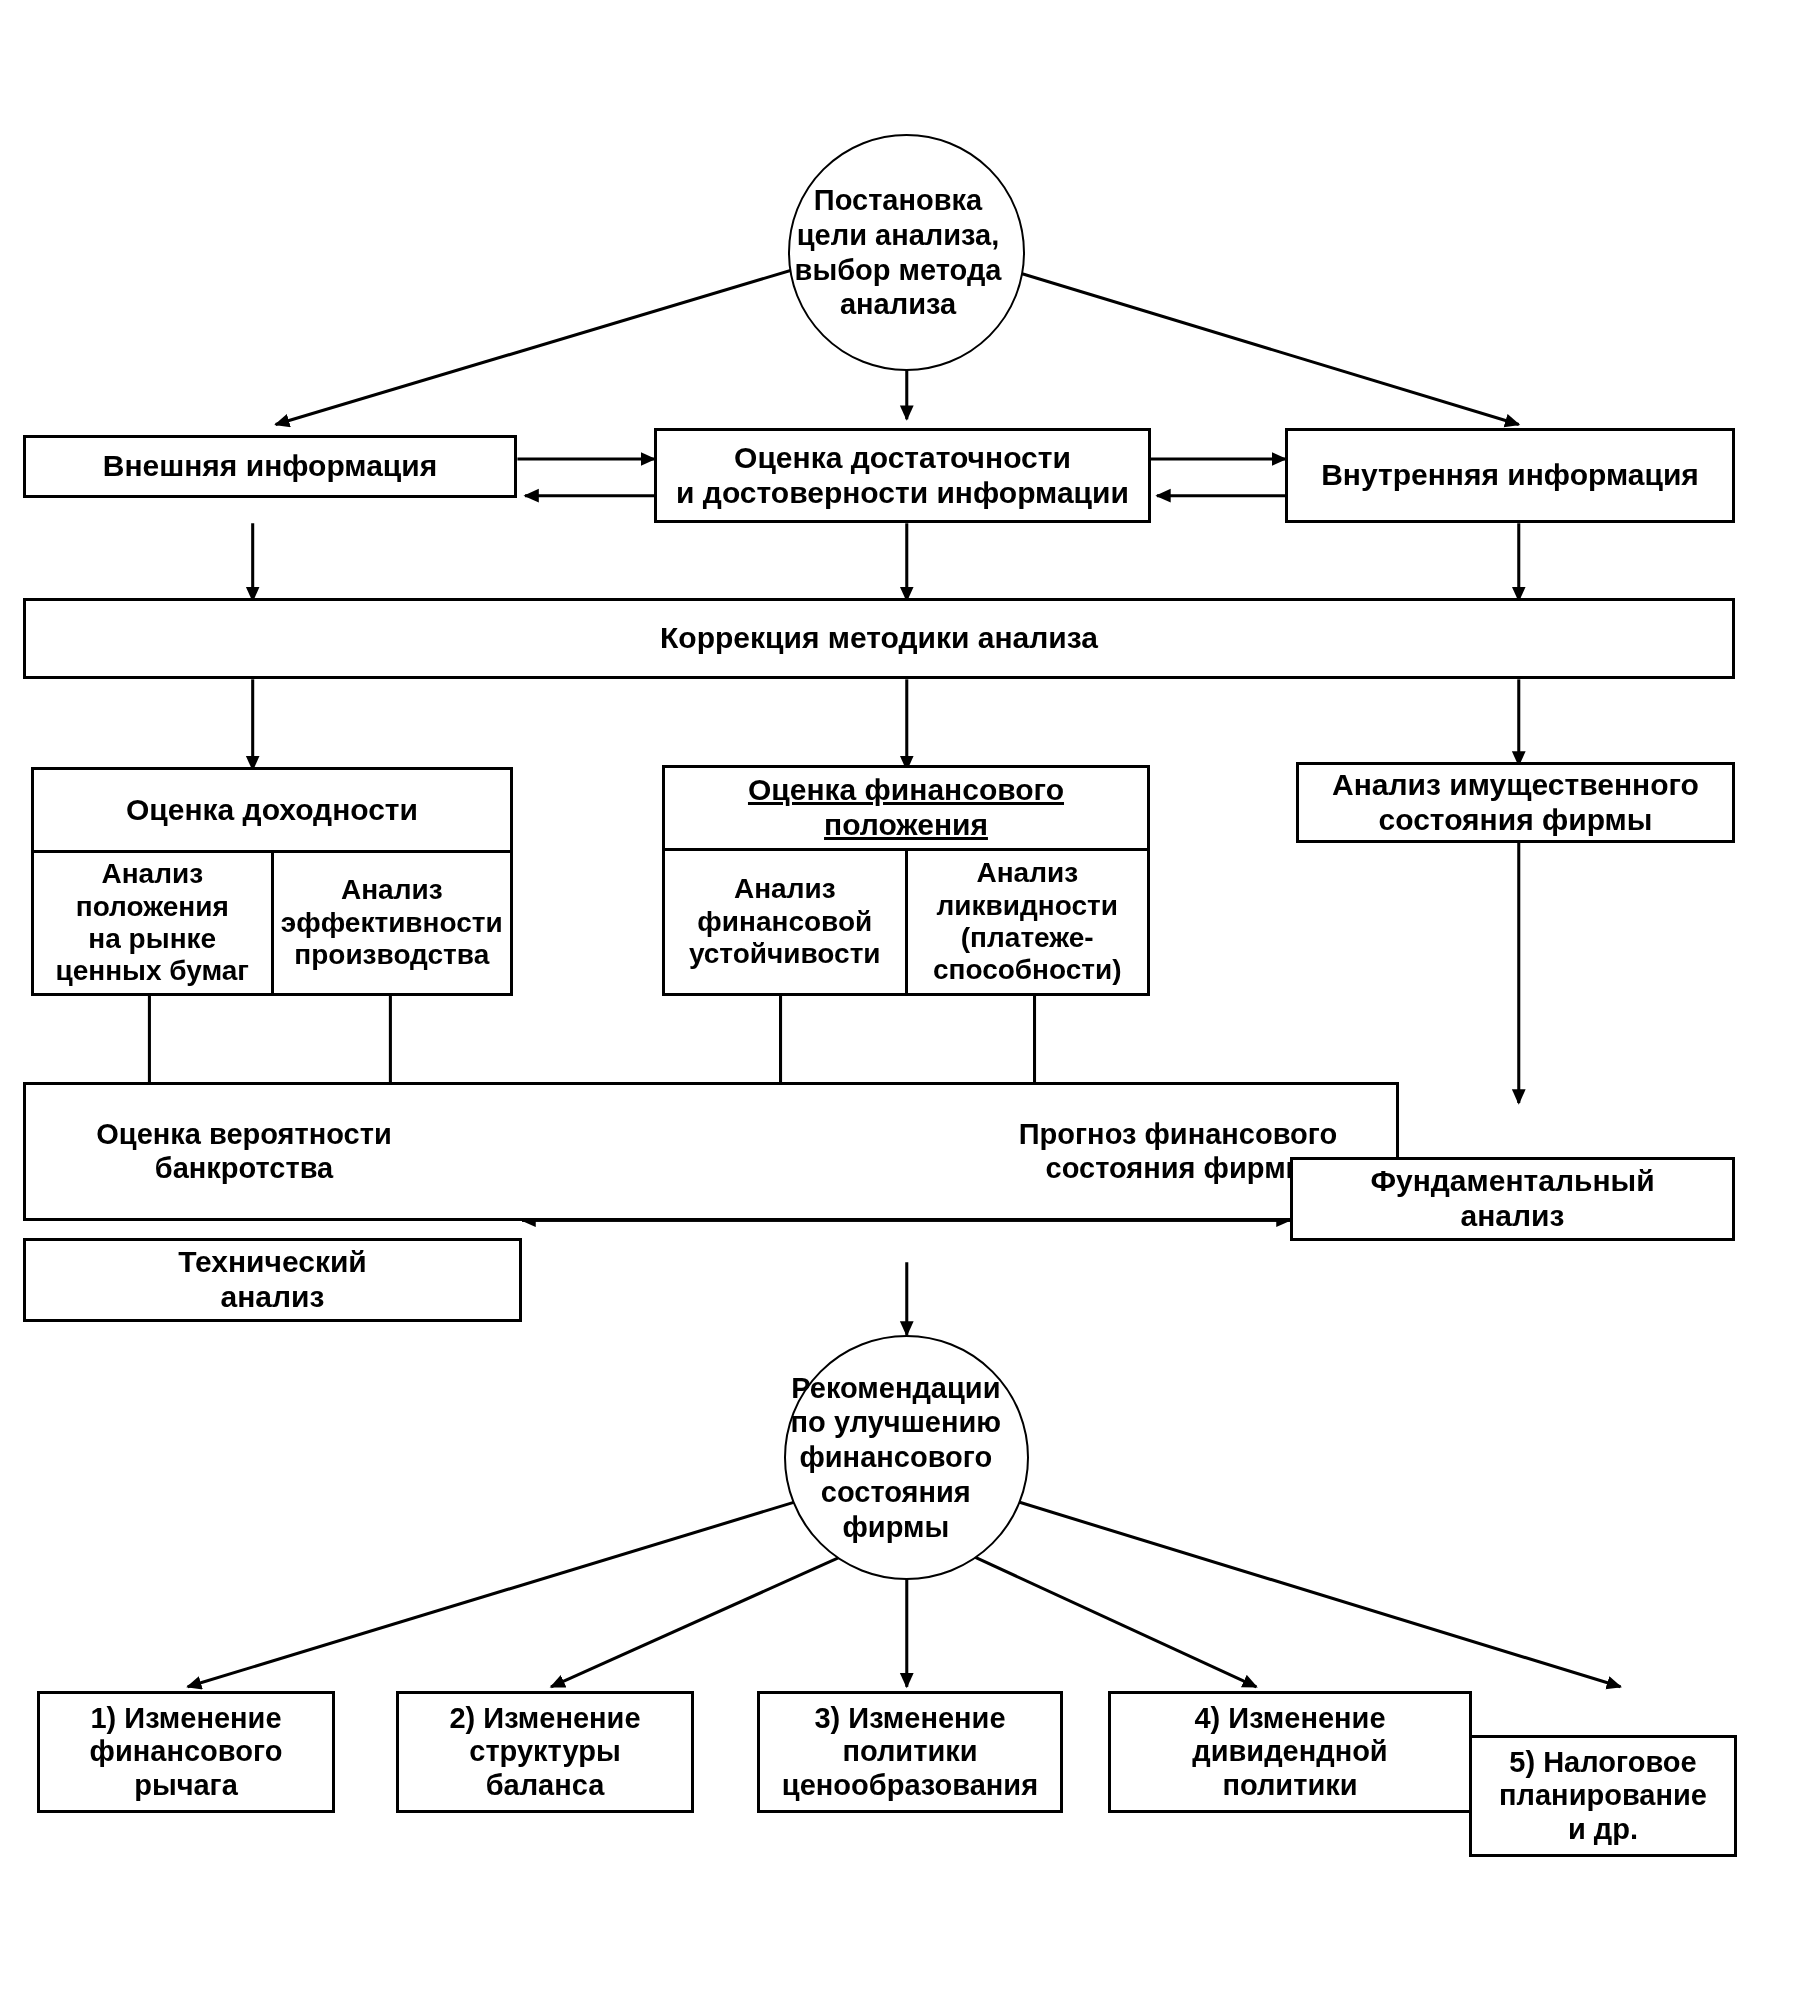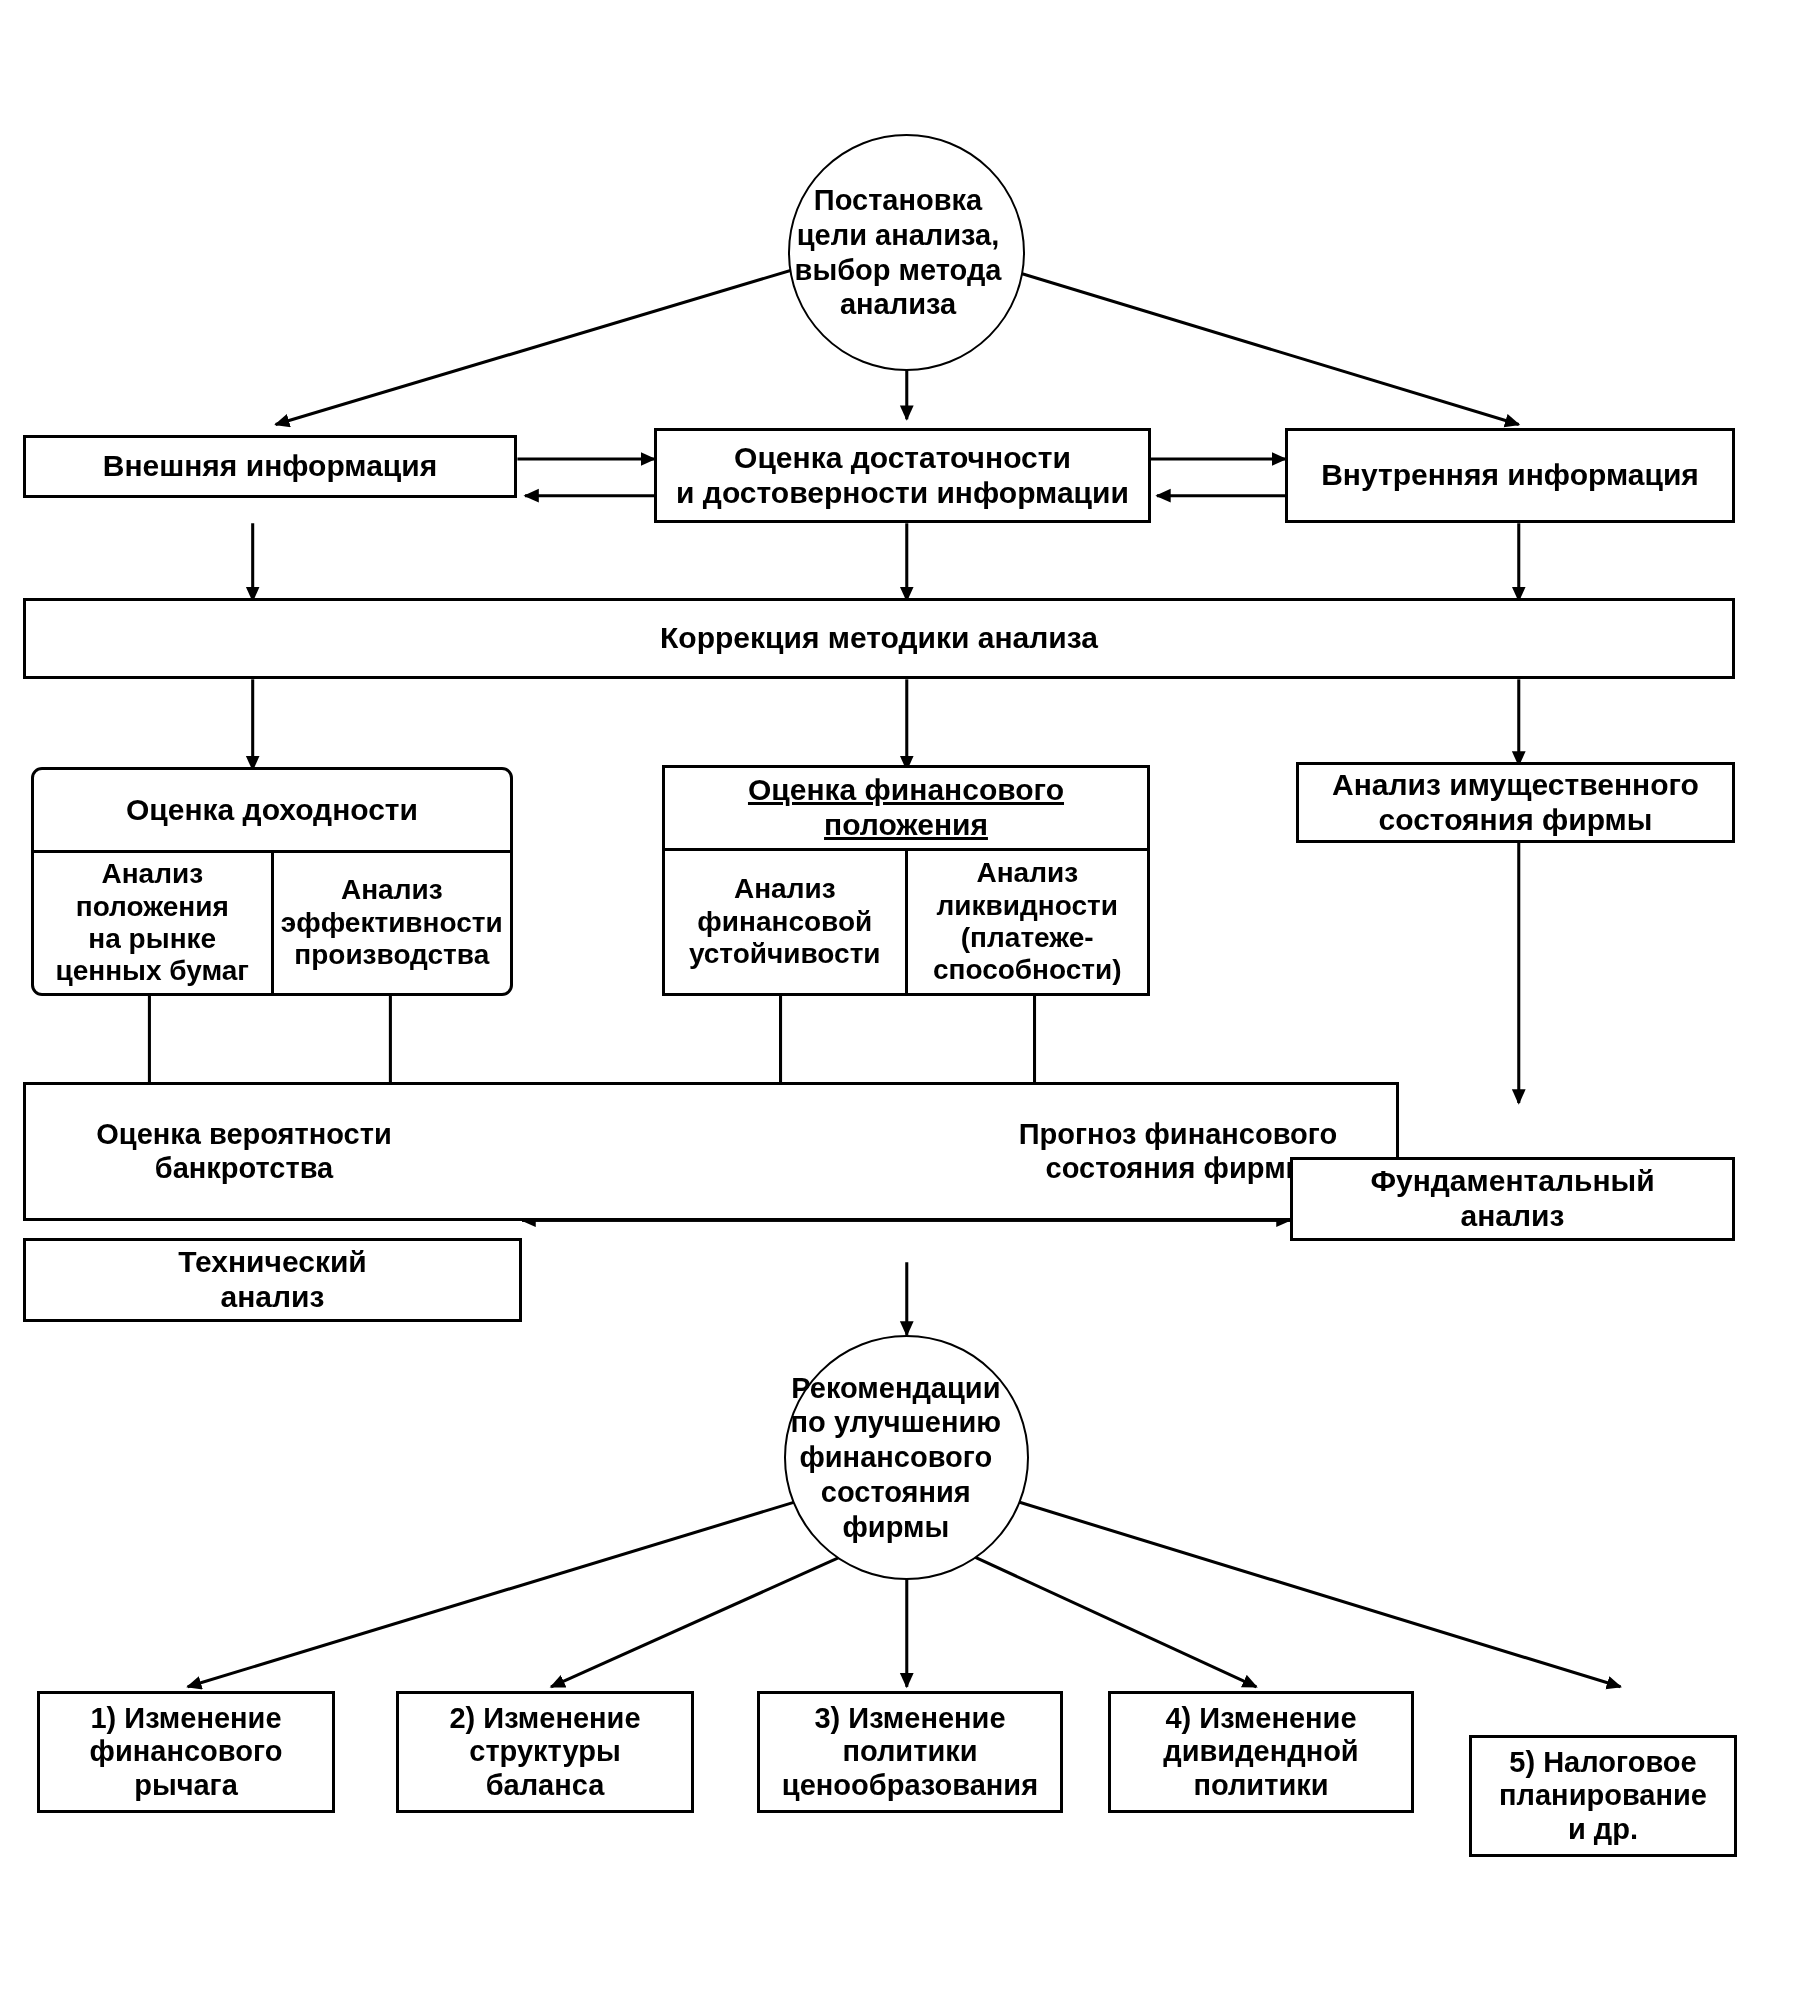--- a/index.html
+++ b/index.html
@@ -150,21 +150,21 @@
   </div>
 
   <div class="node fs39" style="left:1285px;top:428px;width:450px;height:95px;">
     <span class="txt">Внутренняя  информация</span>
   </div>
 
   <div class="band fs39" style="left:23px;top:598px;width:1712px;height:81px;">
     <span class="txt">Коррекция методики анализа</span>
   </div>
 
-  <div class="grp" style="left:31px;top:767px;width:482px;height:229px;border-radius:11px;">
+  <div class="grp" style="left:31px;top:767px;width:482px;height:229px;">
     <div class="grp-head fs39" style="height:80px;">Оценка доходности</div>
     <div class="grp-row">
       <div class="grp-cell fs37">Анализ
 положения
 на рынке
 ценных бумаг</div>
       <div class="grp-cell fs37">Анализ
 эффективности
 производства</div>
     </div>
@@ -225,21 +225,21 @@
 структуры
 баланса</span>
   </div>
 
   <div class="node fs38" style="left:757px;top:1691px;width:306px;height:122px;">
     <span class="txt">3) Изменение
 политики
 ценообразования</span>
   </div>
 
-  <div class="node fs38" style="left:1108px;top:1691px;width:306px;height:122px;">
+  <div class="node fs38" style="left:1108px;top:1691px;width:364px;height:122px;">
     <span class="txt">4) Изменение
 дивидендной
 политики</span>
   </div>
 
   <div class="node fs38" style="left:1469px;top:1691px;width:268px;height:122px;margin-top:44px;">
     <span class="txt">5) Налоговое
 планирование
 и др.</span>
   </div>

